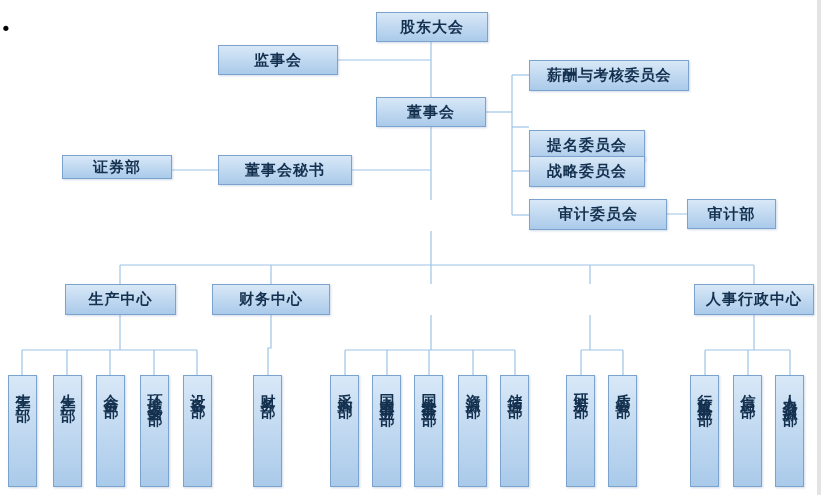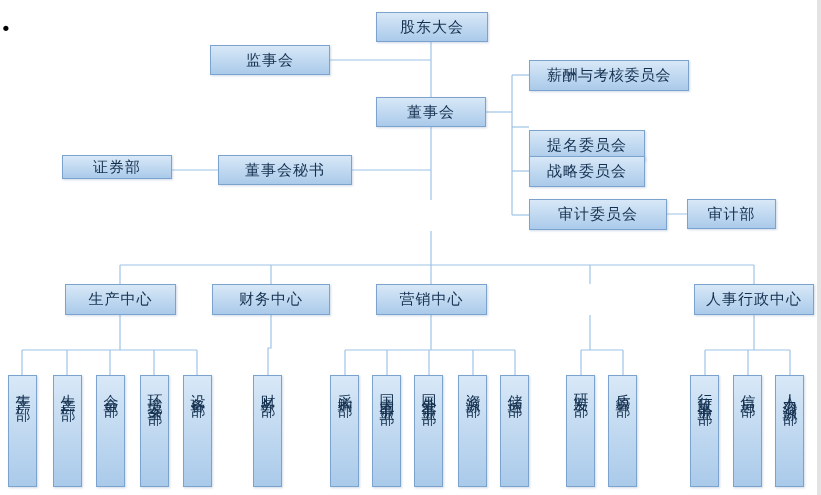--- a/index.html
+++ b/index.html
@@ -13,21 +13,21 @@
   }
   .canvas { position:absolute; left:0; top:0; width:821px; height:495px; }
   svg.wires { position:absolute; left:0; top:0; z-index:1; pointer-events:none; }
   .wire { stroke: var(--line-color,#9dc3e6); stroke-width:1.2; fill:none; }
   .box {
     position:absolute; z-index:2;
     display:flex; align-items:center; justify-content:center;
     background:linear-gradient(to bottom, var(--box-top,#d8e8f7) 0%, var(--box-bottom,#aacaea) 100%);
     border:1px solid var(--box-border,#7ba3cd);
     color:var(--text-color,#14304f);
-    font-weight:normal; font-size:15px; letter-spacing:1px;
+    font-weight:bold; font-size:15px; letter-spacing:1px;
     box-shadow:1px 1px 2px rgba(120,150,190,0.35);
     white-space:nowrap;
   }
   .box.wide { letter-spacing:0.5px; }
   .box.v { align-items:flex-start; justify-content:center; padding-top:6px; }
   .box.v .vtext {
     writing-mode:vertical-rl; text-orientation:upright;
     letter-spacing:4px; white-space:normal;
   }
   .stray {
@@ -100,36 +100,35 @@
     <line class="wire" x1="623" y1="350" x2="623" y2="375"></line>
 
     <line class="wire" x1="754" y1="315" x2="754" y2="350"></line>
     <line class="wire" x1="705" y1="350" x2="790" y2="350"></line>
     <line class="wire" x1="705" y1="350" x2="705" y2="375"></line>
     <line class="wire" x1="748" y1="350" x2="748" y2="375"></line>
     <line class="wire" x1="790" y1="350" x2="790" y2="375"></line>
   </svg>
 
   <div class="box" style="left:376px;top:12px;width:112px;height:30px">股东大会</div>
-  <div class="box" style="left:210px;top:45px;width:120px;height:30px">监事会</div>
+  <div class="box" style="left:218px;top:45px;width:120px;height:30px">监事会</div>
   <div class="box" style="left:376px;top:97px;width:110px;height:30px">董事会</div>
 
   <div class="box wide" style="left:529px;top:60px;width:160px;height:31px">薪酬与考核委员会</div>
   <div class="box" style="left:529px;top:130px;width:116px;height:31px">提名委员会</div>
   <div class="box" style="left:529px;top:156px;width:116px;height:31px">战略委员会</div>
   <div class="box" style="left:529px;top:199px;width:138px;height:31px">审计委员会</div>
   <div class="box" style="left:687px;top:199px;width:89px;height:30px">审计部</div>
 
   <div class="box" style="left:218px;top:155px;width:134px;height:30px">董事会秘书</div>
   <div class="box" style="left:62px;top:155px;width:110px;height:24px">证券部</div>
 
 
   <div class="box" style="left:65px;top:284px;width:111px;height:31px">生产中心</div>
   <div class="box" style="left:212px;top:284px;width:118px;height:31px">财务中心</div>
-  <div class="box" style="left:376px;top:284px;width:111px;height:31px">营销中心</div>
   <div class="box" style="left:694px;top:284px;width:120px;height:31px">人事行政中心</div>
 
   <div class="box v" style="left:8px;top:375px;width:29px;height:112px">
       <span class="vtext">生产一部</span>
     </div>
   <div class="box v" style="left:53px;top:375px;width:29px;height:112px">
       <span class="vtext">生产二部</span>
     </div>
   <div class="box v" style="left:96px;top:375px;width:29px;height:112px">
       <span class="vtext">合金部</span>

